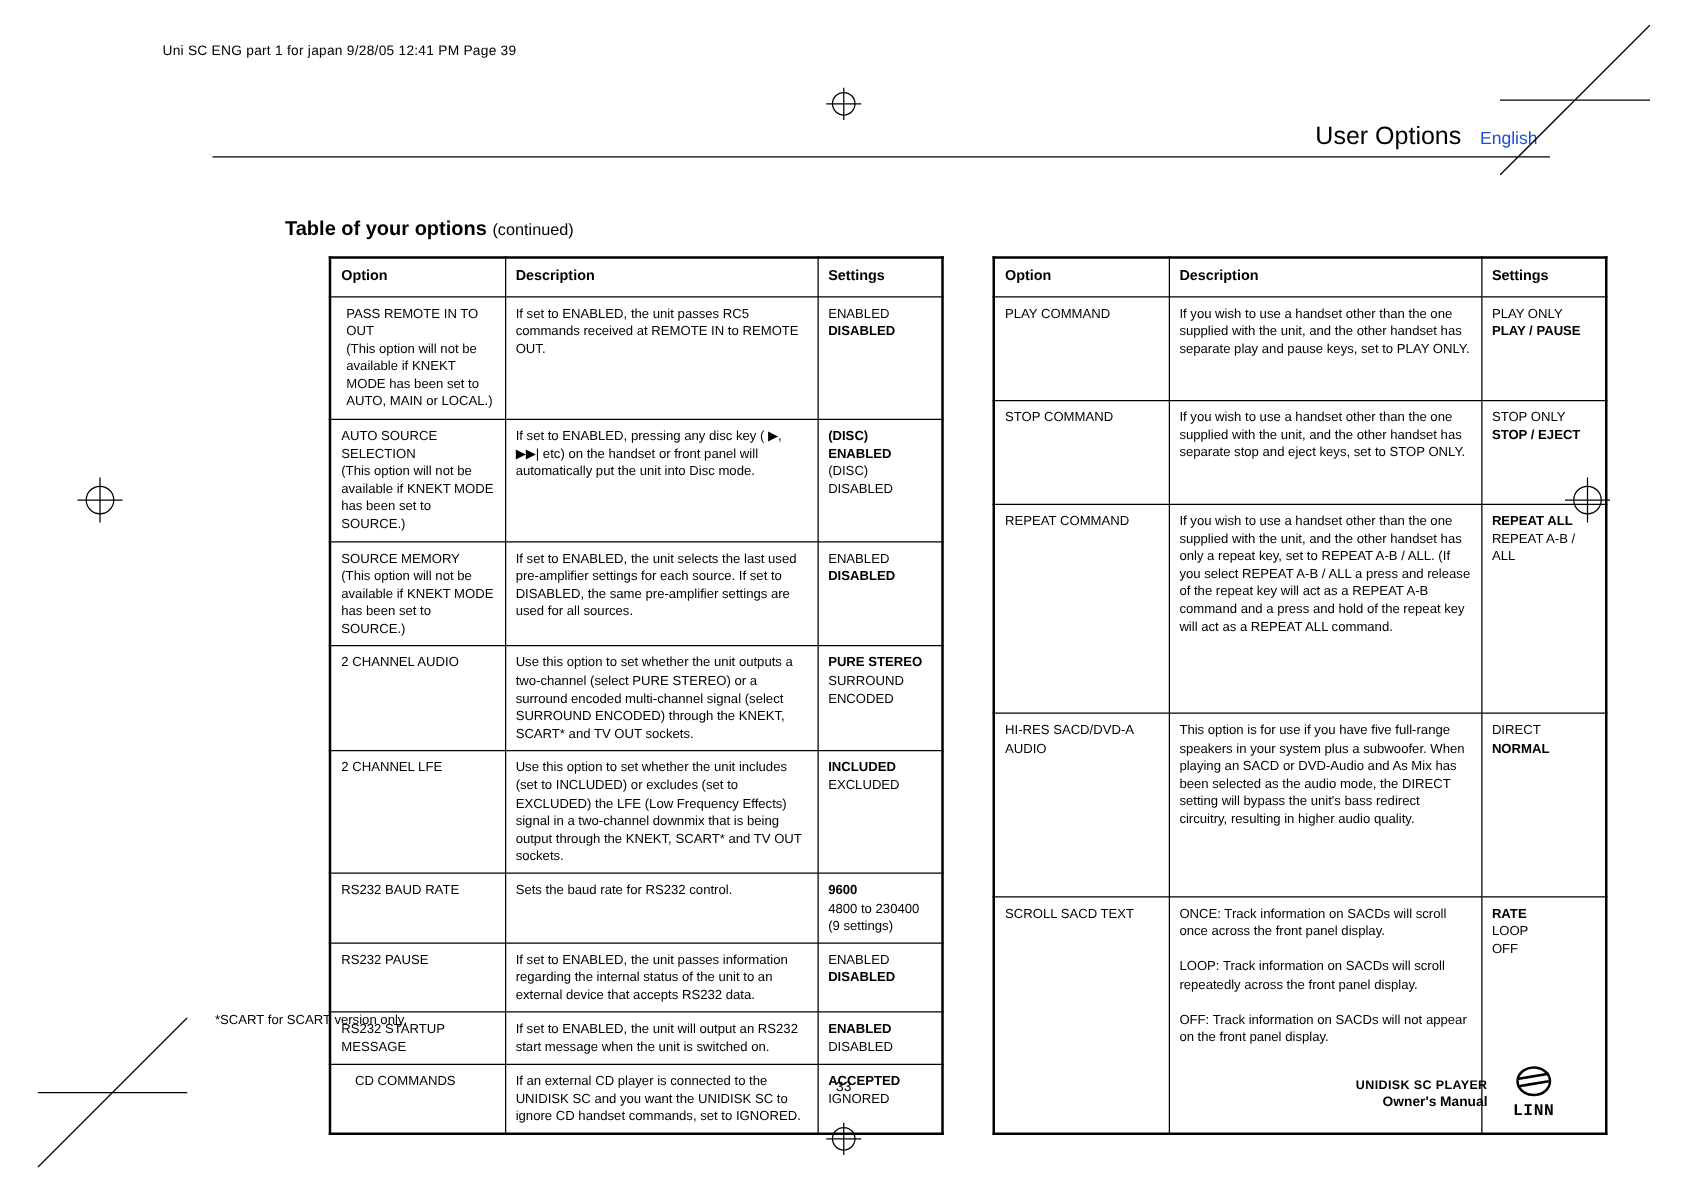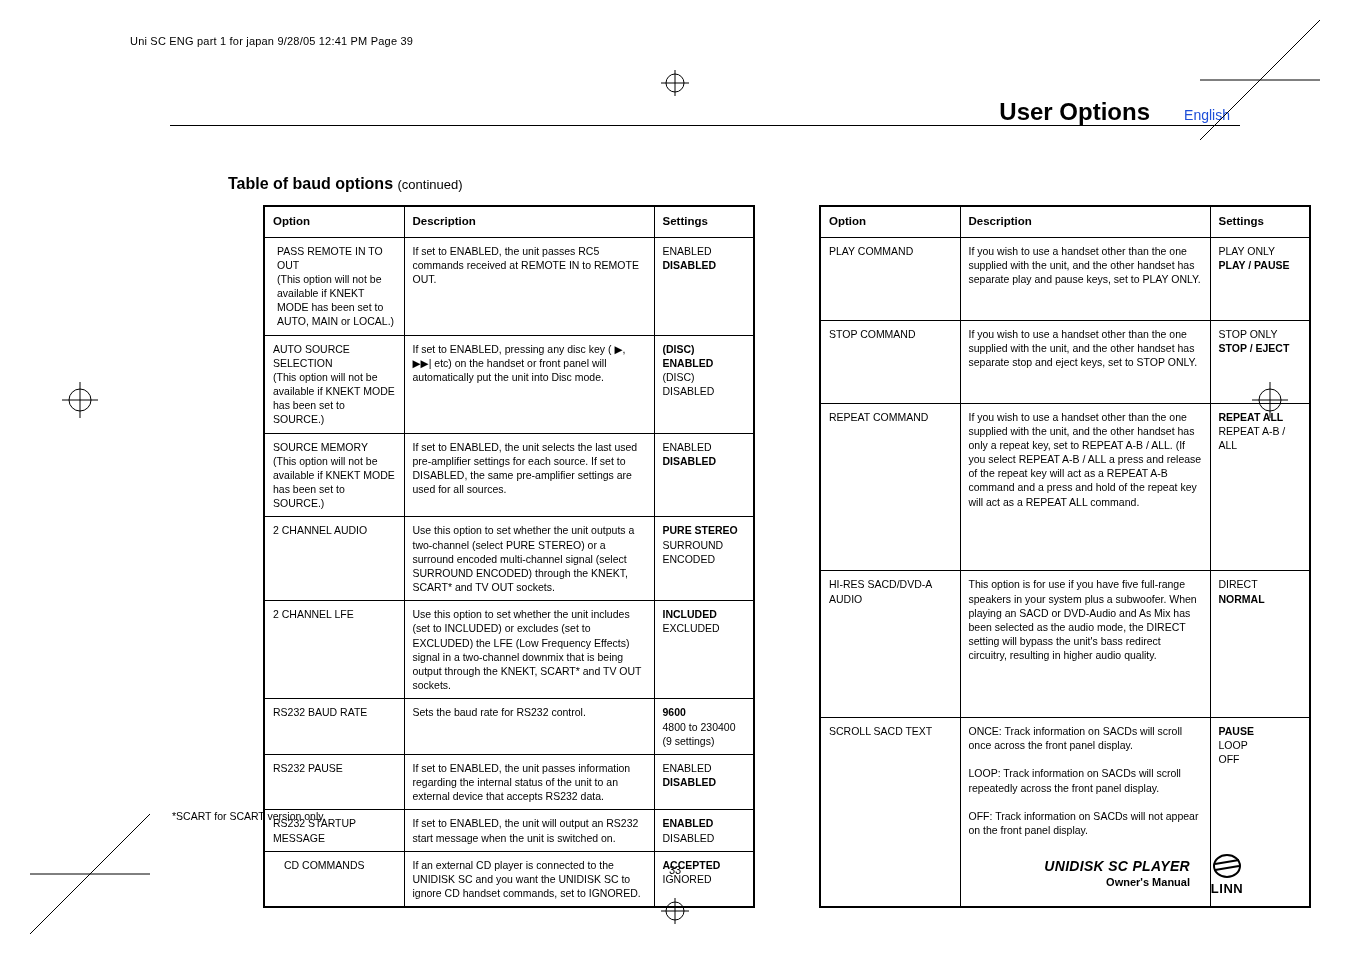--- a/index.html
+++ b/index.html
@@ -62,25 +62,25 @@
     right: 110px;
     border-top: 1px solid #000;
   }
   .header-text {
     position: absolute;
     top: 98px;
     right: 120px;
     text-align: right;
   }
   .header-text .title {
-    font-size: 24px;
-    font-weight: 700;
+    font-size: 20px;
+    font-weight: 400;
     color: #000;
     display: inline-block;
-    margin-right: 31px;
+    margin-right: 12px;
   }
   .header-text .lang {
     font-size: 14px;
     color: #1d4ed8;
     display: inline-block;
   }
 
   .section-title {
     position: absolute;
     top: 175px;
@@ -92,21 +92,21 @@
     font-weight: normal;
     font-size: 13px;
   }
 
   .tables-row {
     position: absolute;
     top: 205px;
     left: 263px;
     right: 120px;
     display: flex;
-    gap: 64px;
+    gap: 39px;
   }
   .tbl {
     border: 2px solid #000;
     border-collapse: collapse;
     width: 490px;
     table-layout: fixed;
   }
   .tbl th, .tbl td {
     border: 1px solid #000;
     padding: 6px 8px;
@@ -142,39 +142,38 @@
   }
 
   .footer-right {
     position: absolute;
     bottom: 65px;
     right: 160px;
     text-align: right;
     line-height: 1.3;
   }
   .footer-right .prod {
-    font-size: 14px;
+    font-size: 10px;
     font-weight: bold;
     letter-spacing: 0.3px;
-    font-style: italic;
   }
   .footer-right .sub {
     font-size: 11px;
     font-weight: 600;
   }
 
   .logo {
     position: absolute;
     bottom: 58px;
     right: 100px;
     width: 46px;
     text-align: center;
   }
   .logo .brand {
-    font-family: Liberation Sans, sans-serif;
+    font-family: Liberation Mono, monospace;
     font-weight: bold;
     font-size: 13px;
     letter-spacing: 0.5px;
   }
 
   
   .corner-left {
     position: absolute;
     left: 30px;
     bottom: 20px;
@@ -219,21 +218,21 @@
     </svg>
   </div>
 
   <div class="header-text">
     <span class="title">User Options</span>
     <span class="lang">English</span>
   </div>
   <div class="header-line"></div>
 
   <div class="section-title">
-    <span>Table of baud options</span>
+    <span>Table of your options</span>
     <span class="cont">(continued)</span>
   </div>
 
   <div class="tables-row">
     <table class="tbl" id="left-table">
       <colgroup>
           <col class="col-opt">
           <col class="col-desc">
           <col class="col-set">
         </colgroup>
@@ -326,21 +325,21 @@
             <td><span class="bold">REPEAT ALL</span><br>REPEAT A-B / ALL</td>
           </tr>
           <tr>
             <td style="white-space: pre-line;">HI-RES SACD/DVD-A AUDIO</td>
             <td>This option is for use if you have five full-range speakers in your system plus a subwoofer. When playing an SACD or DVD-Audio and As Mix has been selected as the audio mode, the DIRECT setting will bypass the unit's bass redirect circuitry, resulting in higher audio quality.</td>
             <td>DIRECT<br><span class="bold">NORMAL</span></td>
           </tr>
           <tr>
             <td style="white-space: pre-line;">SCROLL SACD TEXT</td>
             <td>ONCE: Track information on SACDs will scroll once across the front panel display.<br><br>LOOP: Track information on SACDs will scroll repeatedly across the front panel display.<br><br>OFF: Track information on SACDs will not appear on the front panel display.</td>
-            <td><span class="bold">PAUSE</span><br>LOOP<br>OFF</td>
+            <td><span class="bold">RATE</span><br>LOOP<br>OFF</td>
           </tr>
         </tbody>
     </table>
   </div>
 
   <div class="footnote">*SCART for SCART version only.</div>
 
   <div class="page-num">33</div>
 
   <div class="footer-right">

